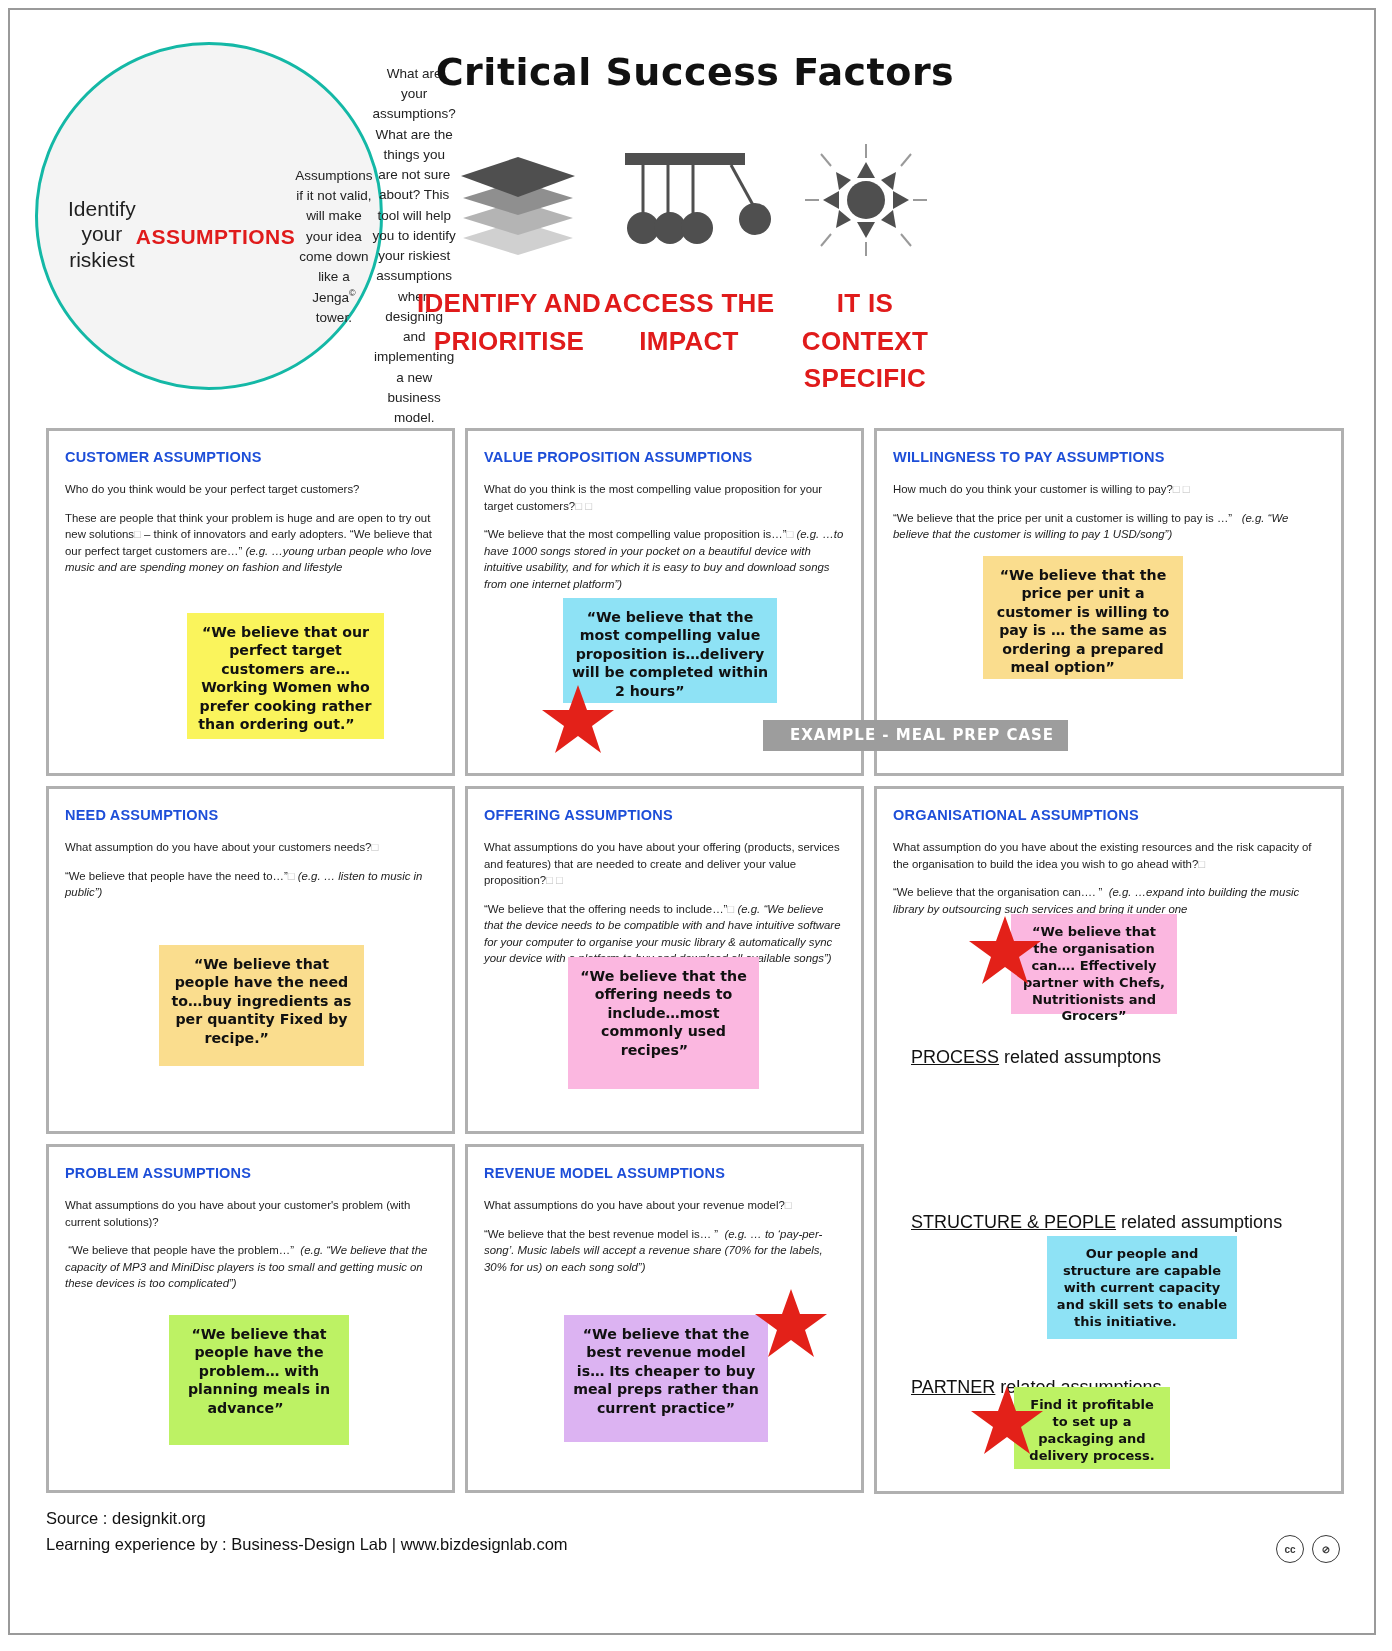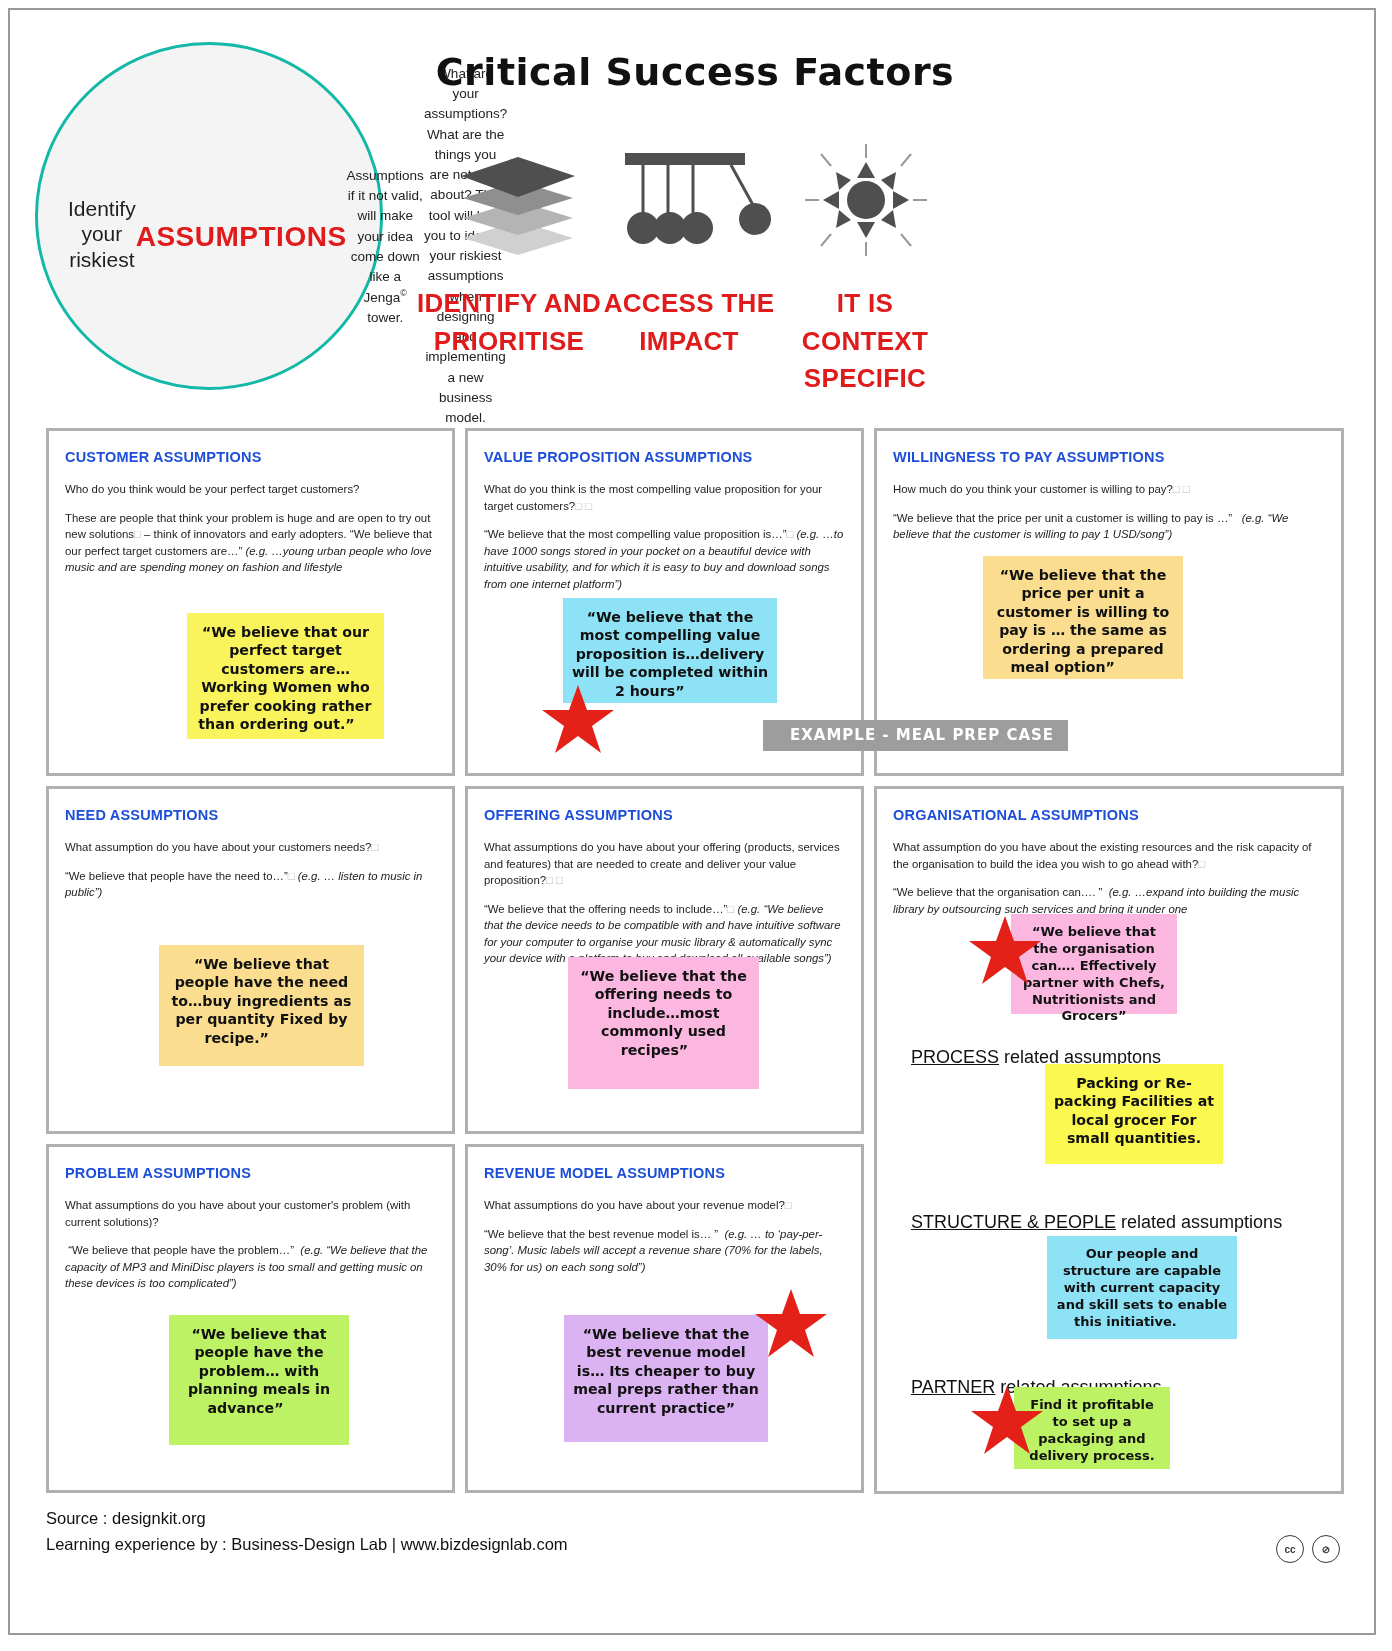--- a/index.html
+++ b/index.html
@@ -26,21 +26,21 @@
     width:348px;height:348px;
     border:3px solid #14b8a6;
     border-radius:50%;
     background:#f4f4f4;
     box-sizing:border-box;
     display:flex;flex-direction:row;align-items:center;
     padding:36px 30px 0 30px;
     text-align:center;
   }
   .circle-line1{font-size:21px;color:#1f1f1f;line-height:1.2;}
-  .circle-line2{font-size:28px;font-weight:bold;color:#e01b1b;letter-spacing:.5px;margin-top:6px;text-align:right;}
+  .circle-line2{font-size:21px;font-weight:bold;color:#e01b1b;letter-spacing:.5px;margin-top:6px;text-align:right;}
   .circle-p1{font-size:13.5px;color:#222;line-height:1.5;margin-top:26px;max-width:280px;}
   .circle-p1 .cmark{font-size:9px;vertical-align:super;}
   .circle-p2{font-size:13.5px;color:#222;line-height:1.5;margin-top:24px;max-width:290px;}
 
   .main-title{
     position:absolute;left:400px;top:40px;width:570px;
     text-align:center;
     font-family:"DejaVu Sans", sans-serif;
     font-weight:bold;
     font-size:38px;
@@ -311,23 +311,20 @@
             <polygon points="38,2 47,27 74,27 52,43 61,70 38,53 15,70 24,43 2,27 29,27" fill="#e32119"></polygon>
           </svg>
       </div>
       <div class="sticky s-pink" style="left:134px;top:125px;width:166px;height:100px;font-size:13px;">
         <span>“We believe that the organisation can…. Effectively partner with Chefs, Nutritionists and Grocers”</span>
       </div>
 
       <div class="sub" style="position:absolute;left:16px;top:240px;">
         <u>PROCESS</u><span> related assumptons</span>
       </div>
-      <div class="sticky s-yellow2" style="left:168px;top:275px;width:178px;height:100px;">
-        <span>Packing or Re-packing Facilities at local grocer For small quantities.</span>
-      </div>
 
       <div class="sub" style="position:absolute;left:16px;top:405px;">
         <u>STRUCTURE &amp; PEOPLE</u><span> related assumptions</span>
       </div>
       <div class="sticky s-cyan" style="left:170px;top:447px;width:190px;height:103px;font-size:13px;">
         <span>Our people and structure are capable with current capacity and skill sets to enable this initiative.</span><span class="sq"> ￼ ￼ ￼ ￼ ￼ ￼ ￼ ￼</span>
       </div>
 
       <div class="sub" style="position:absolute;left:16px;top:570px;">
         <u>PARTNER</u><span> related assumptions</span>

